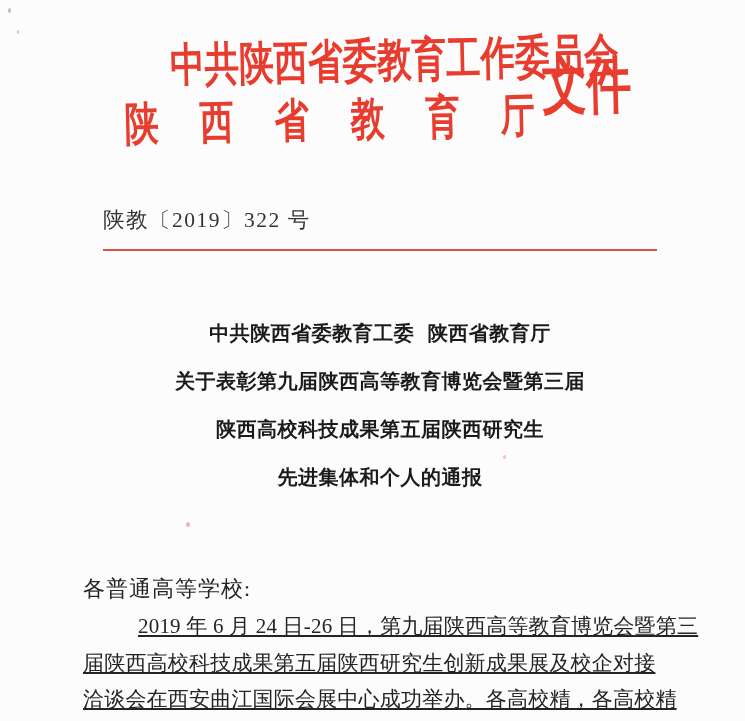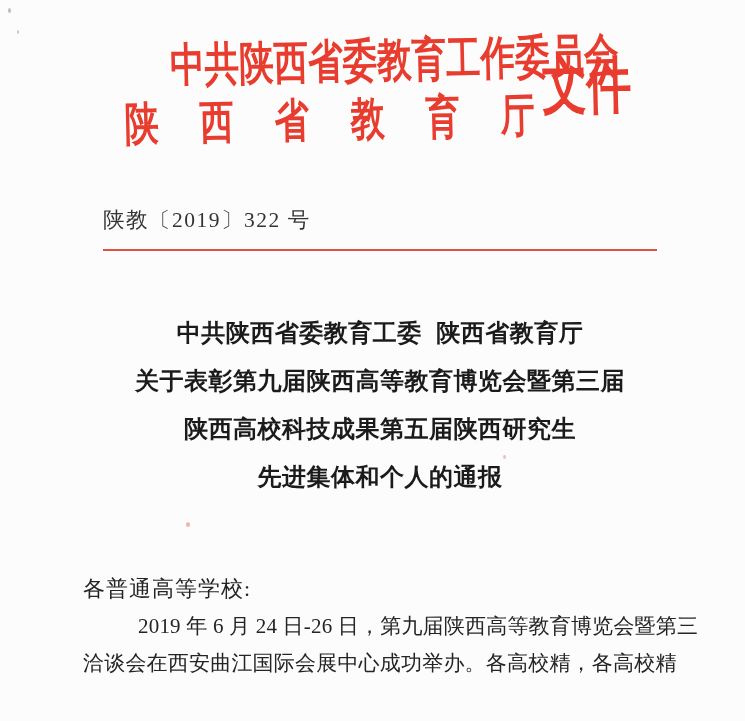--- a/index.html
+++ b/index.html
@@ -44,34 +44,34 @@
   }
   .red-divider{
     position:absolute;left:103px;top:249px;width:554px;height:2px;
   }
   
   .title{
     position:absolute;left:103px;top:309px;width:554px;
     text-align:center;color:#1b1b1b;font-weight:bold;
   }
   .title-line{
-    font-size:24px;line-height:48px;white-space:nowrap;
+    font-size:20px;line-height:48px;white-space:nowrap;
     letter-spacing:0.5px;word-spacing:8px;
   }
   
   .salutation{
     position:absolute;left:83px;top:574px;
     font-size:22px;line-height:30px;color:#242424;letter-spacing:1px;text-align:right;
   }
   .paragraph{
     position:absolute;left:83px;top:608px;width:586px;
     color:#242424;
   }
   .paragraph-line{
-    font-size:21px;line-height:36.5px;white-space:nowrap;letter-spacing:0.2px;
+    font-size:21px;line-height:36.5px;white-space:nowrap;letter-spacing:0.2px;text-decoration:underline;
   }
   .paragraph-line.indent{padding-left:55px;}
   
   .speck{position:absolute;border-radius:50%;}
   .speck.s1{left:8px;top:8px;width:3px;height:5px;background:#bdbdbd;}
   .speck.s2{left:17px;top:30px;width:2px;height:4px;background:#c8c8c8;}
   .speck.s3{left:186px;top:522px;width:4px;height:5px;background:#f2b3ad;}
   .speck.s4{left:503px;top:455px;width:3px;height:4px;background:#f3beba;}
 </style>
 </head>
@@ -102,20 +102,21 @@
     <div class="title-line">中共陕西省委教育工委 陕西省教育厅</div>
     <div class="title-line">关于表彰第九届陕西高等教育博览会暨第三届</div>
     <div class="title-line">陕西高校科技成果第五届陕西研究生</div>
     <div class="title-line">先进集体和个人的通报</div>
   </div>
 
   <div class="salutation">各普通高等学校:</div>
 
   <div class="paragraph">
     <div class="paragraph-line indent">2019 年 6 月 24 日-26 日，第九届陕西高等教育博览会暨第三</div>
+    <div class="paragraph-line">届陕西高校科技成果第五届陕西研究生创新成果展及校企对接</div>
     <div class="paragraph-line">洽谈会在西安曲江国际会展中心成功举办。各高校精，各高校精</div>
   </div>
 
   <div class="speck s1"></div>
   <div class="speck s2"></div>
   <div class="speck s3"></div>
   <div class="speck s4"></div>
 
 </div>
 

